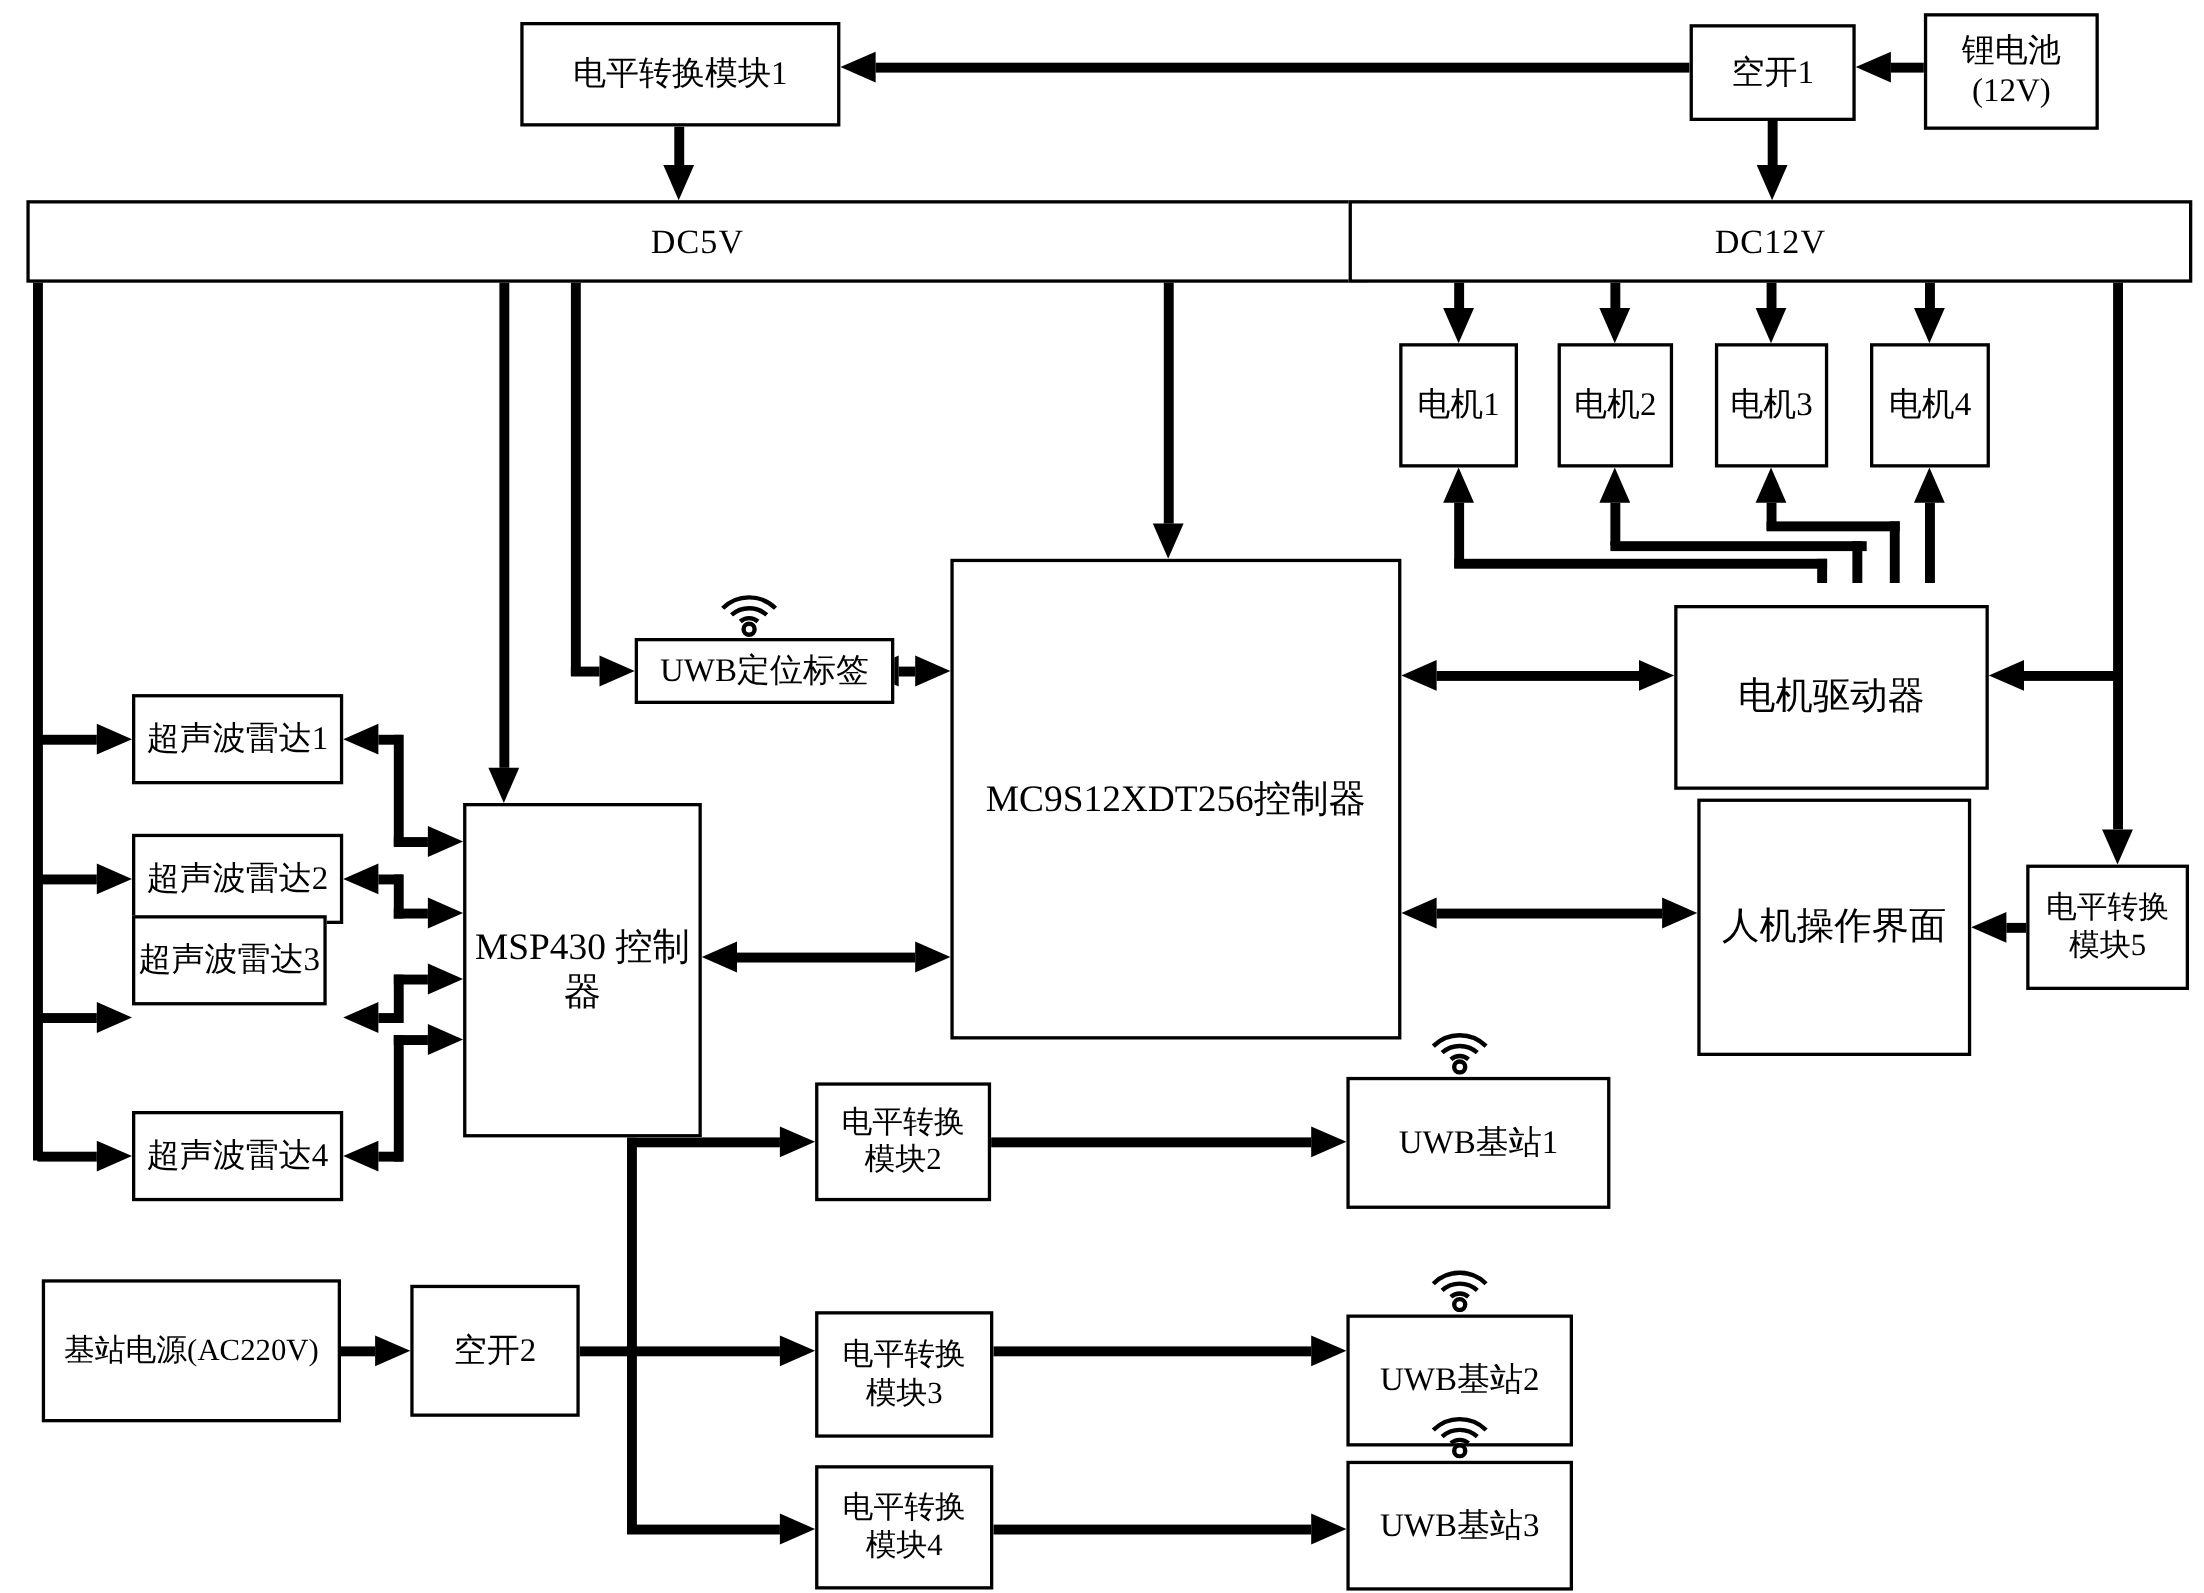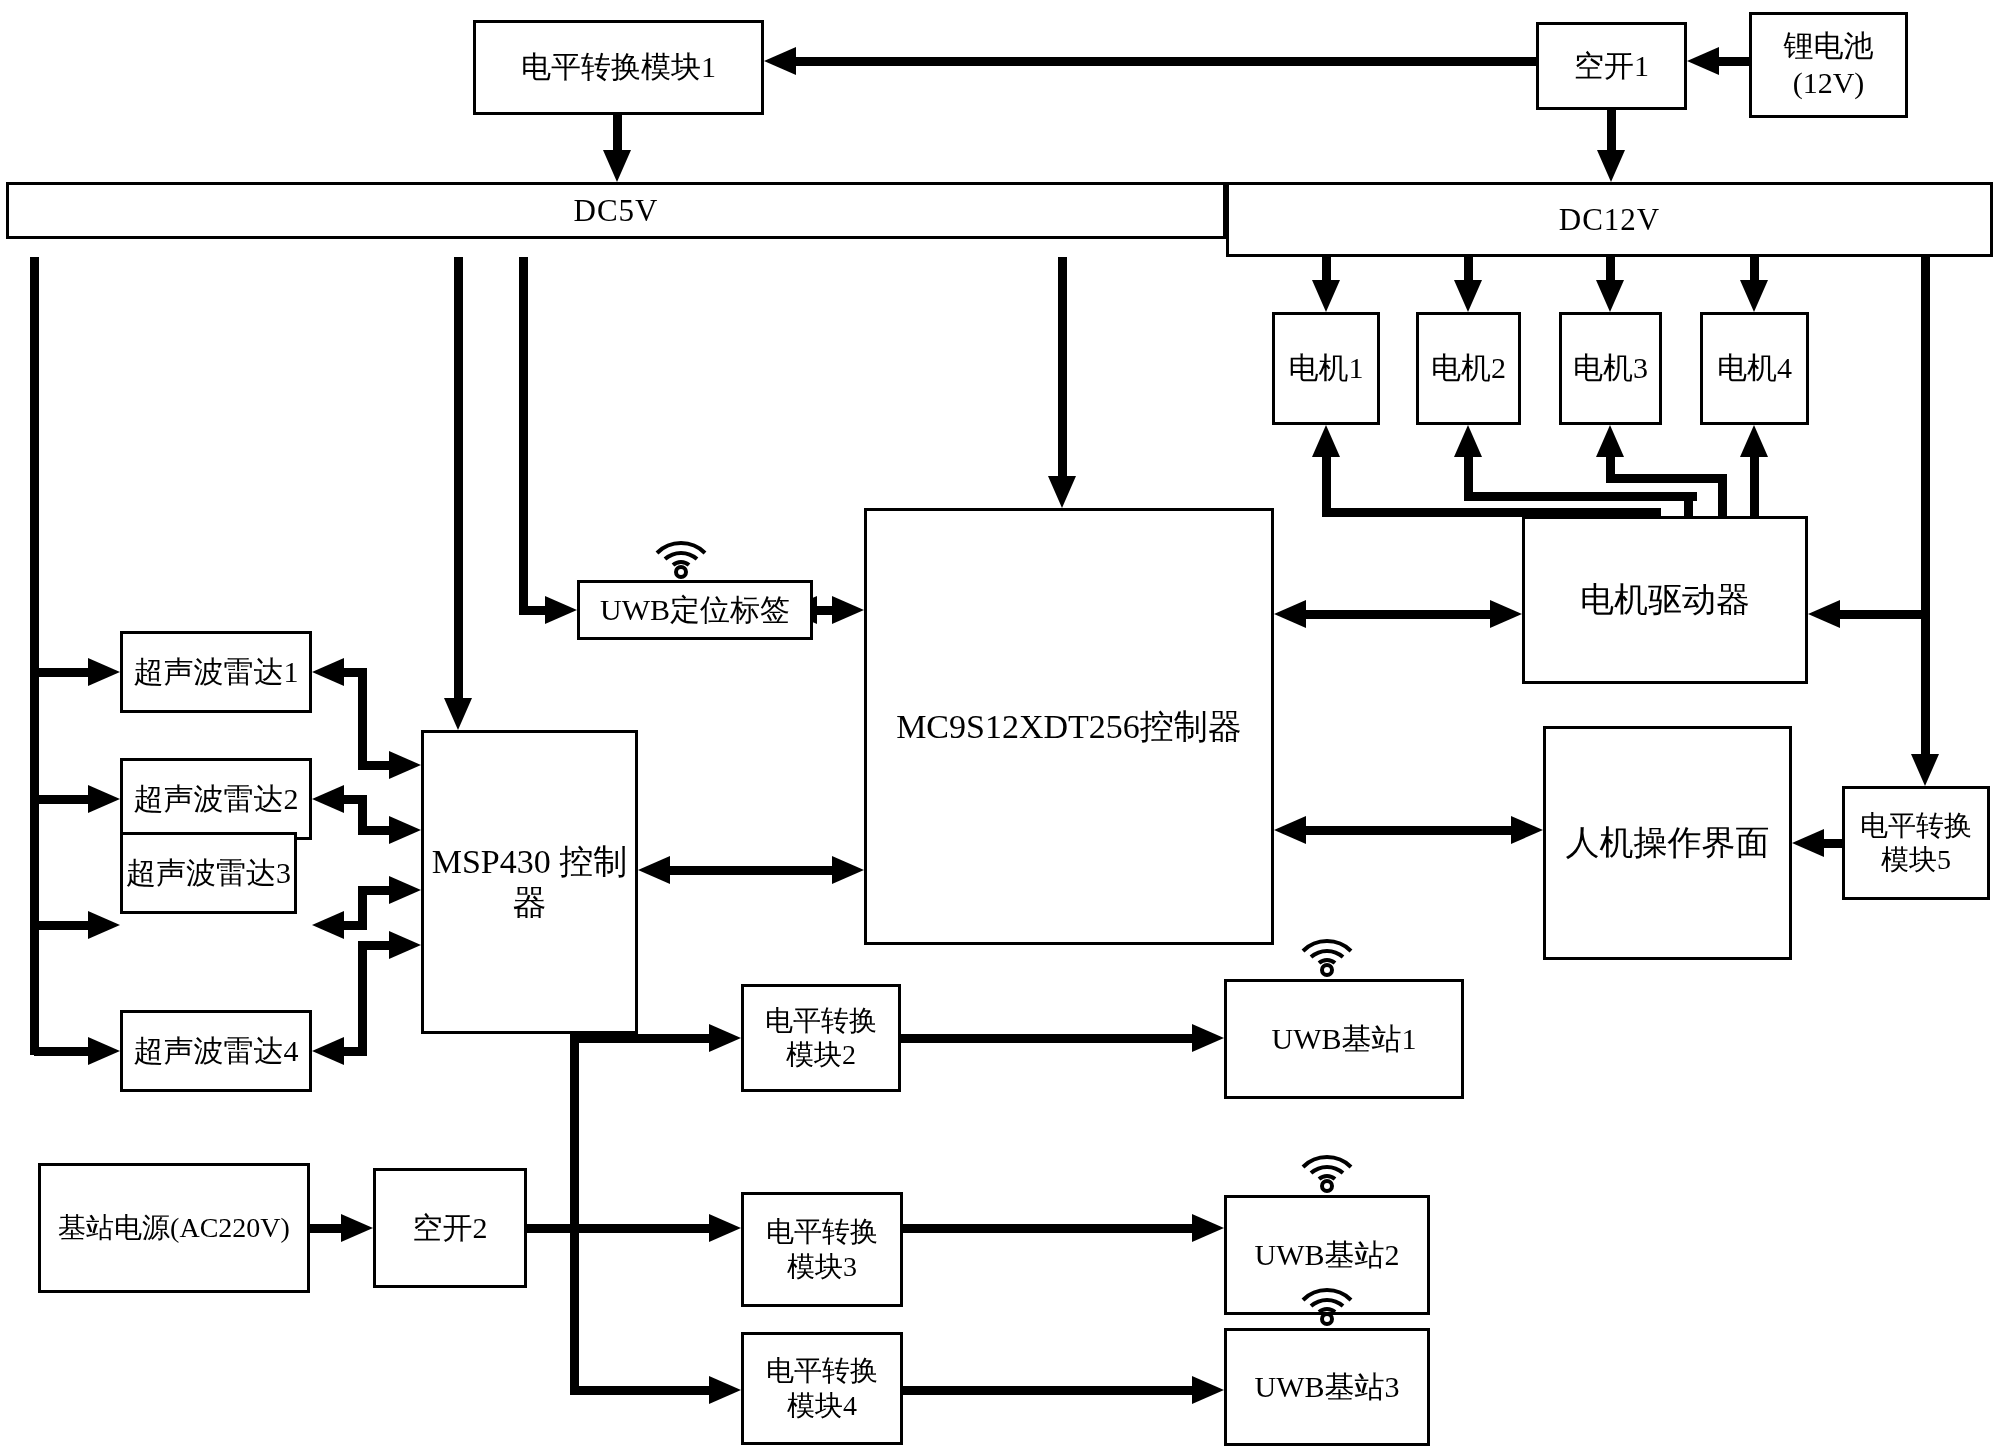--- a/index.html
+++ b/index.html
@@ -19,21 +19,21 @@
   .ah.d{border-left-width:14px;border-right-width:14px;border-top:32px solid #000;}
   .ah.u{border-left-width:14px;border-right-width:14px;border-bottom:32px solid #000;}
   .wifi{position:absolute;width:64px;height:46px;}
   .wifi path,.wifi circle{stroke:#000;stroke-width:4;fill:none;}
 </style>
 </head>
 <body>
 
 <div class="canvas">
 
-  <div class="bus" style="left:6px;top:182px;width:1220px;height:57px;">
+  <div class="bus" style="left:24px;top:182px;width:1220px;height:75px;">
     <span>DC5V</span>
   </div>
   <div class="bus" style="left:1226px;top:182px;width:767px;height:75px;">
     <span>DC12V</span>
   </div>
 
   <div class="ah l" style="left:1687px;top:47px;"></div>
   <div class="ln" style="left:1719px;top:57px;width:30px;height:9px;"></div>
 
   <div class="ah l" style="left:764px;top:47px;"></div>
@@ -198,21 +198,21 @@
   <div class="box" style="left:120px;top:758px;width:192px;height:82px;">
     <span>超声波雷达2</span>
   </div>
   <div class="box" style="left:120px;top:832px;width:177px;height:82px;">
     <span>超声波雷达3</span>
   </div>
   <div class="box" style="left:120px;top:1010px;width:192px;height:82px;">
     <span>超声波雷达4</span>
   </div>
 
-  <div class="box big" style="left:1522px;top:516px;width:286px;height:168px;">
+  <div class="box big" style="left:1522px;top:550px;width:286px;height:168px;">
     <span>电机驱动器</span>
   </div>
   <div class="box big" style="left:1543px;top:726px;width:249px;height:234px;">
     <span>人机操作界面</span>
   </div>
   <div class="box sm" style="left:1842px;top:786px;width:148px;height:114px;">
     <span>电平转换</span>
     <span>模块5</span>
   </div>
 

